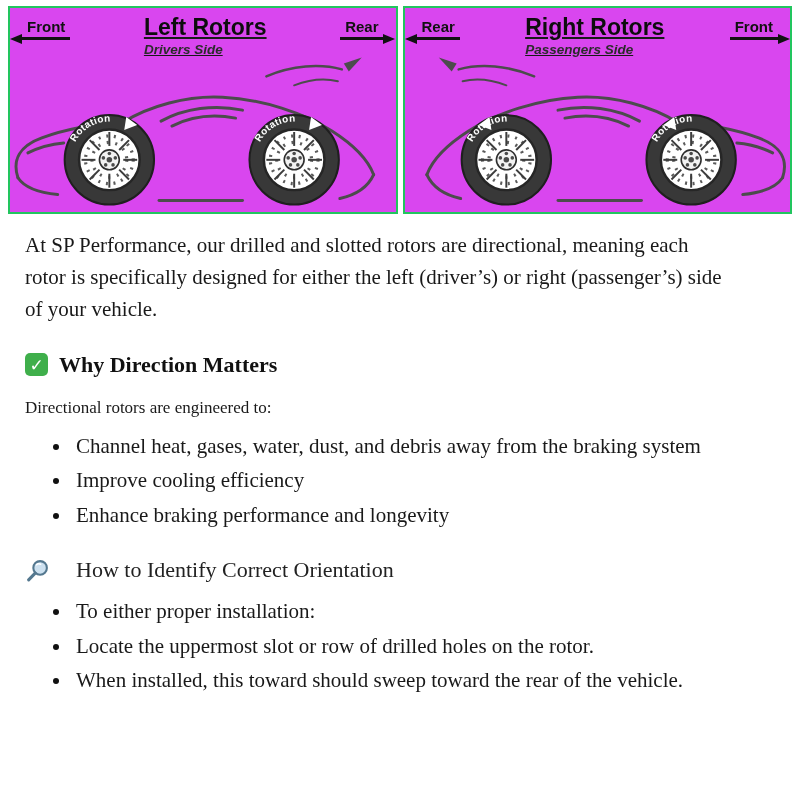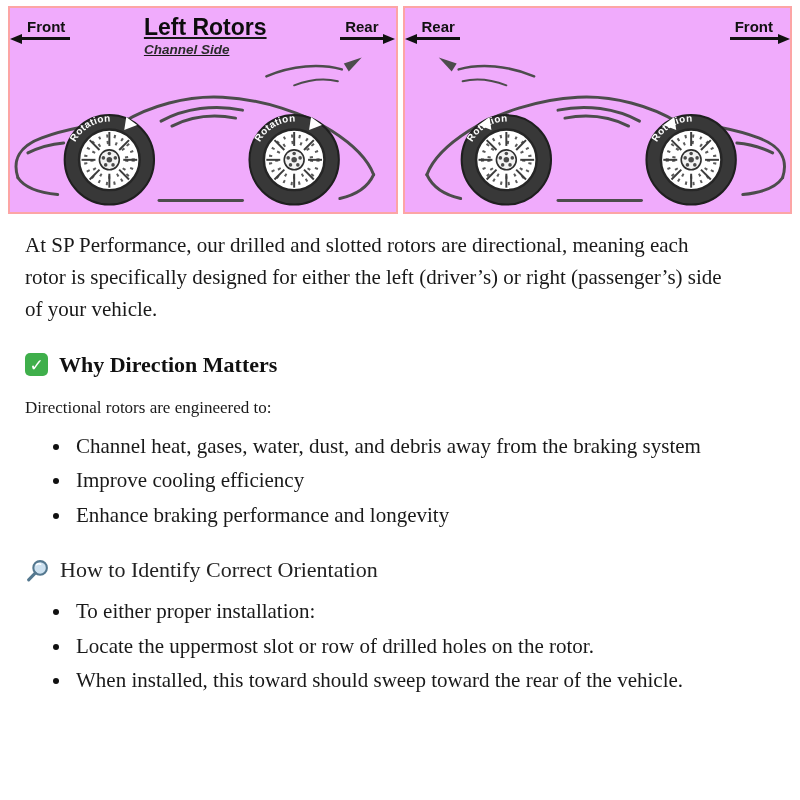--- a/index.html
+++ b/index.html
@@ -4,22 +4,22 @@
 <style>
   html,body { margin:0; padding:0; }
   body {
     width:800px; height:800px; background:#ffffff; overflow:hidden;
     font-family:"Liberation Serif", serif; color:#191919;
   }
 
   
   .diagram { display:flex; gap:5px; margin:6px 8px 0 8px; }
   .panel {
-    flex:1; border:2px solid #fca5a5; height:204px; position:relative;
-    background:#f0abfc; overflow:hidden;
+    flex:1; border:2px solid #22c55e; height:204px; position:relative;
+    background:#d946ef; overflow:hidden;
   }
   .panel-header {
     position:absolute; top:6px; left:12px; right:12px;
     display:flex; justify-content:space-between; align-items:flex-start;
     z-index:3;
   }
   .dir {
     font:bold 15px "Liberation Sans", sans-serif; color:#111;
     border-bottom:3px solid #111; padding:0 5px 2px 5px; position:relative;
     margin-top:4px; white-space:nowrap;
@@ -42,21 +42,21 @@
 
   
   .content { width:700px; margin:16px 0 0 25px; }
   .intro { font-size:21px; line-height:1.52; margin:0; }
   .section-h1 {
     font-size:22px; font-weight:bold; margin:26px 0 0 0;
     display:flex; align-items:center; gap:11px; color:#111;
   }
   .section-h2 {
     font-size:22px; font-weight:normal; margin:26px 0 12px 0;
-    display:flex; align-items:center; gap:10px; color:#222;
+    display:flex; align-items:center; gap:26px; color:#222;
   }
   .check-icon {
     width:23px; height:23px; background:#3faf4b; border-radius:5px;
     color:#fff; display:inline-flex; align-items:center; justify-content:center;
     font:bold 17px "DejaVu Sans", sans-serif; flex:0 0 auto;
   }
   .mag-icon { flex:0 0 auto; display:inline-block; }
   .lead { font-size:17px; margin:20px 0 0 0; }
   ul.bullets { margin:13px 0 0 0; padding-left:47px; font-size:21px; line-height:1.5; }
   ul.bullets li { margin-top:3px; padding-left:4px; }
@@ -109,21 +109,21 @@
   </defs>
 </svg>
 
 <div class="diagram">
 
   <div class="panel">
     <div class="panel-header">
       <div class="dir arrow-left">Front</div>
       <div class="title-block">
         <div class="panel-title">Left Rotors</div>
-        <div class="panel-subtitle">Channel Side</div>
+        <div class="panel-subtitle">Drivers Side</div>
       </div>
       <div class="dir arrow-right">Rear</div>
     </div>
     <svg class="car" viewBox="0 0 388 158">
       <use href="#carBody"></use>
       <g transform="translate(100 106)">
         <use href="#tire"></use>
           <use href="#rotor"></use>
       </g>
       <g transform="translate(286 106)">
@@ -137,20 +137,24 @@
       <g class="rot" transform="translate(286 106)">
         <text><textPath href="#rotArc" startOffset="4">Rotation</textPath></text>
         <polygon points="17,-43 28,-35 15,-30" fill="#ffffff"></polygon>
       </g>
     </svg>
   </div>
 
   <div class="panel">
     <div class="panel-header">
       <div class="dir arrow-left">Rear</div>
+      <div class="title-block">
+        <div class="panel-title">Right Rotors</div>
+        <div class="panel-subtitle">Passengers Side</div>
+      </div>
       <div class="dir arrow-right">Front</div>
     </div>
     <svg class="car" viewBox="0 0 388 158">
       <g transform="translate(388 0) scale(-1 1)">
         <use href="#carBody"></use>
         <g transform="translate(100 106)">
             <use href="#tire"></use>
             <use href="#rotor"></use>
           </g>
         <g transform="translate(286 106)">

